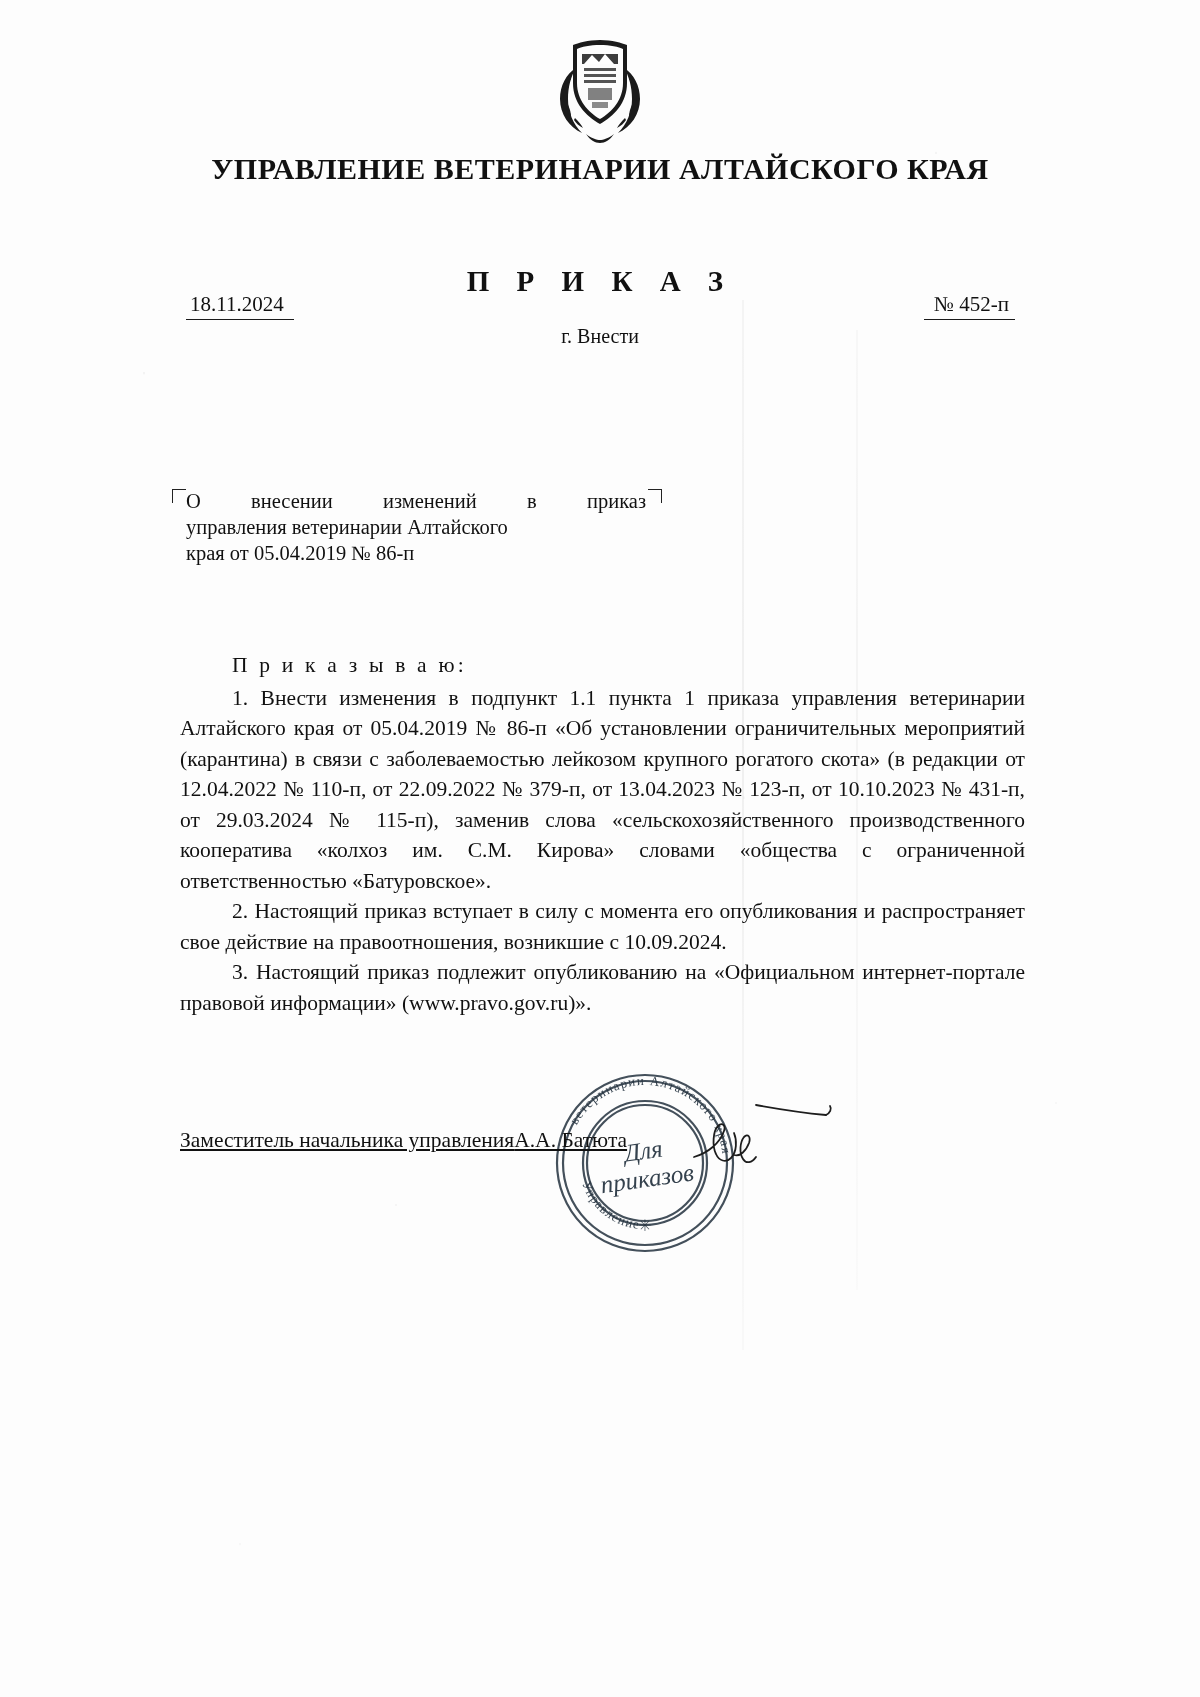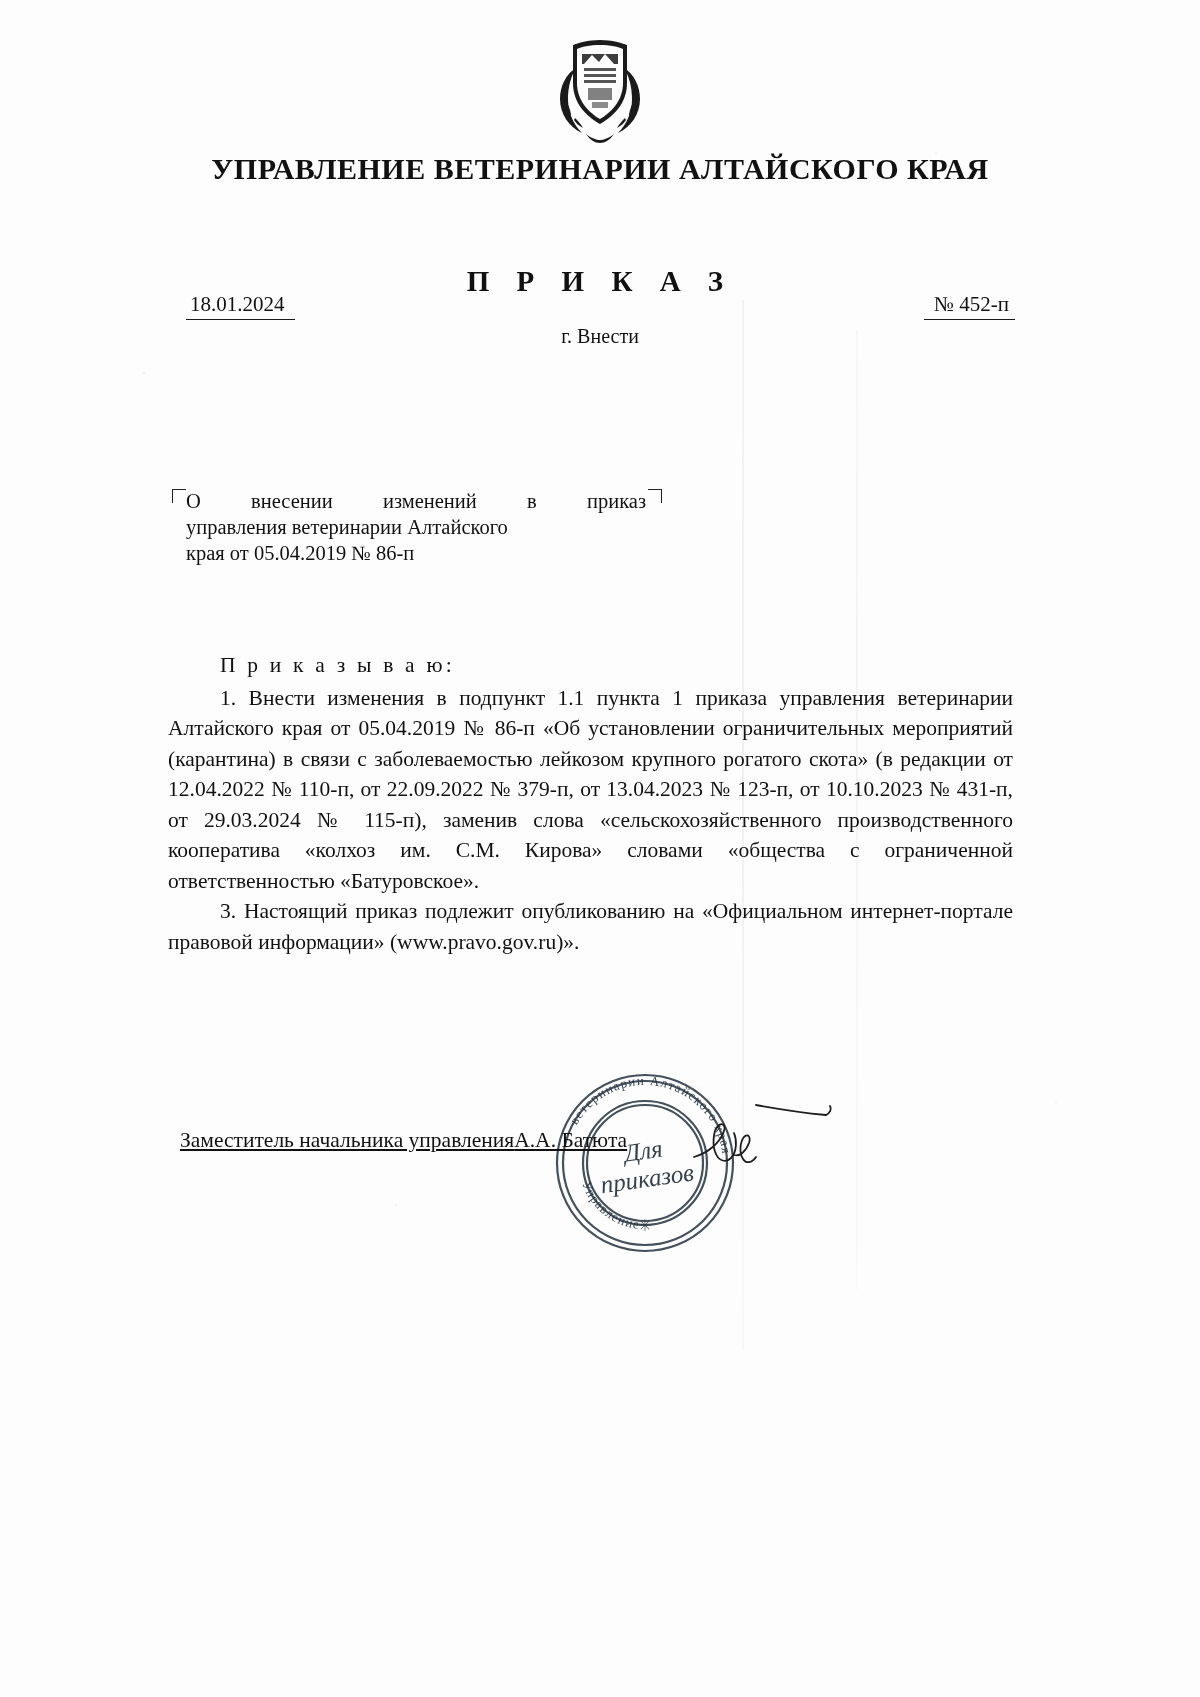--- a/index.html
+++ b/index.html
@@ -122,21 +122,21 @@
     width: 13px;
     height: 13px;
   }
   .corner.tl { left: -14px; top: 1px; border-left: 1.6px solid #222; border-top: 1.6px solid #222; }
   .corner.tr { right: -16px; top: 1px; border-right: 1.6px solid #222; border-top: 1.6px solid #222; }
 
   
   .body-block {
     position: absolute;
     top: 650px;
-    left: 168px;
+    left: 180px;
     width: 845px;
     font-size: 21.5px;
     line-height: 1.42;
   }
   .order-word {
     margin: 0 0 2px 0;
     padding-left: 52px;
     letter-spacing: 3.2px;
     font-size: 21.5px;
   }
@@ -209,35 +209,36 @@
 
         <path d="M54 30l8-9 7 7 6-8 9 10z" fill="#fff"></path>
       </g>
     </svg>
   </div>
 
   <div class="org-title">УПРАВЛЕНИЕ ВЕТЕРИНАРИИ АЛТАЙСКОГО КРАЯ</div>
 
   <div class="doc-kind">П Р И К А З</div>
 
-  <div class="date">18.01.2024</div>
+  <div class="date">18.11.2024</div>
   <div class="number">№ 452-п</div>
   <div class="city">г. Внести</div>
 
   <div class="subject">
     <span class="corner tl"></span>
     <span class="corner tr"></span>
     <div class="l1">О внесении изменений в приказ</div>
     <div>управления ветеринарии Алтайского</div>
     <div>края от 05.04.2019 № 86-п</div>
   </div>
 
   <div class="body-block">
     <p class="order-word">П р и к а з ы в а ю:</p>
     <p class="para">1. Внести изменения в подпункт 1.1 пункта 1 приказа управления ветеринарии Алтайского края от 05.04.2019 № 86-п «Об установлении ограничительных мероприятий (карантина) в связи с заболеваемостью лейкозом крупного рогатого скота» (в редакции от 12.04.2022 № 110-п, от 22.09.2022 № 379-п, от 13.04.2023 № 123-п, от 10.10.2023 № 431-п, от 29.03.2024 № 115-п), заменив слова «сельскохозяйственного производственного кооператива «колхоз им. С.М. Кирова» словами «общества с ограниченной ответственностью «Батуровское».</p>
+    <p class="para">2. Настоящий приказ вступает в силу с момента его опубликования и распространяет свое действие на правоотношения, возникшие с 10.09.2024.</p>
     <p class="para">3. Настоящий приказ подлежит опубликованию на «Официальном интернет-портале правовой информации» (www.pravo.gov.ru)».</p>
   </div>
 
   <div class="stamp">
     <svg width="200" height="200" viewBox="0 0 200 200" aria-hidden="true">
       <defs>
         <path id="outerArc" d="M100,100 m-78,0 a78,78 0 1,1 156,0 a78,78 0 1,1 -156,0"></path>
         <path id="innerArcBottom" d="M100,100 m-66,0 a66,66 0 1,0 132,0"></path>
       </defs>
       <g fill="none" stroke="#24323f" stroke-width="2.2" opacity=".85">

